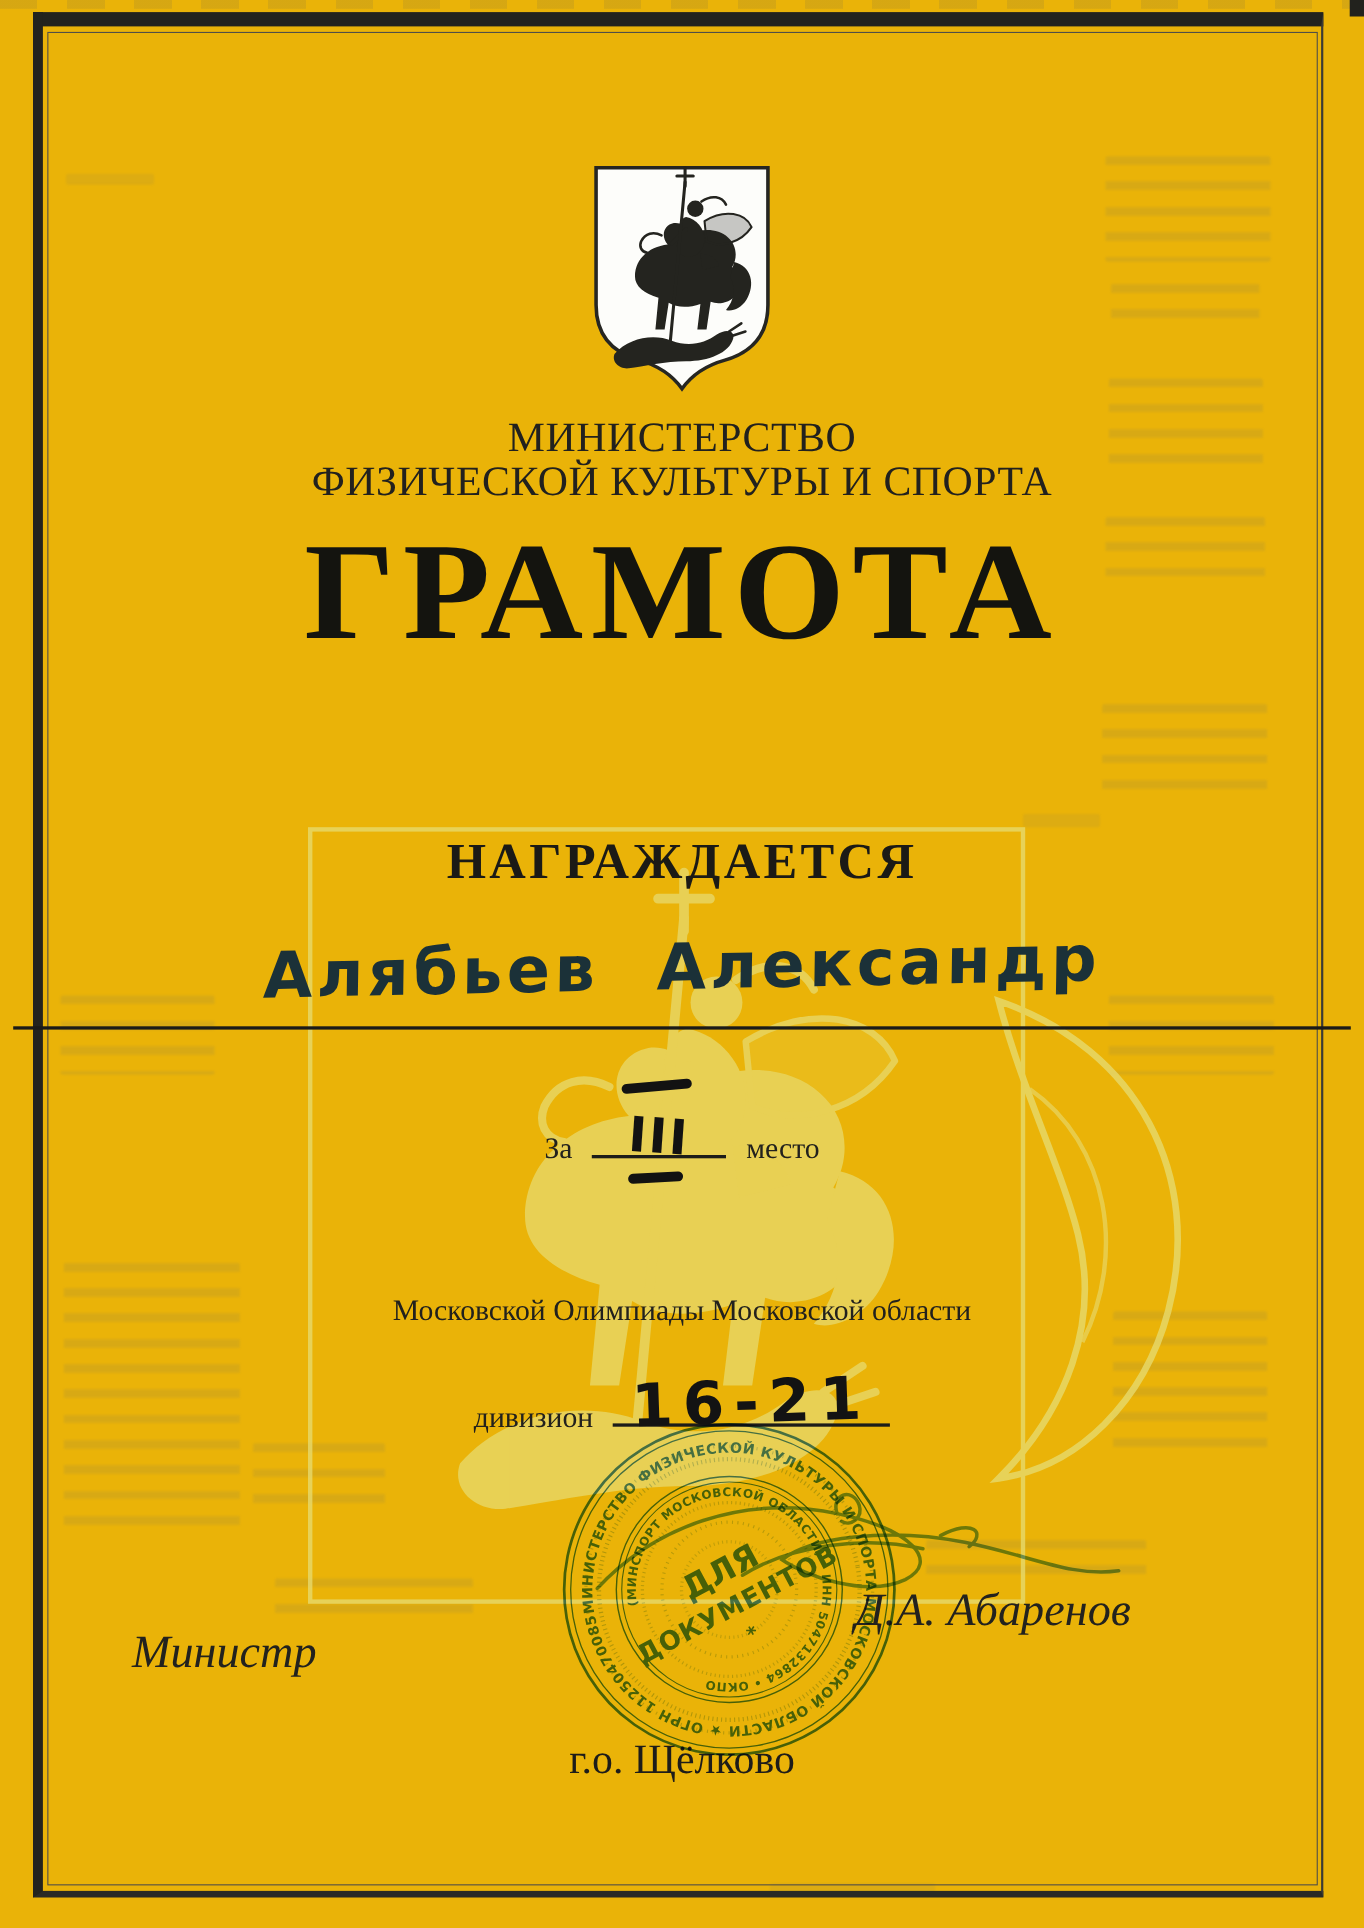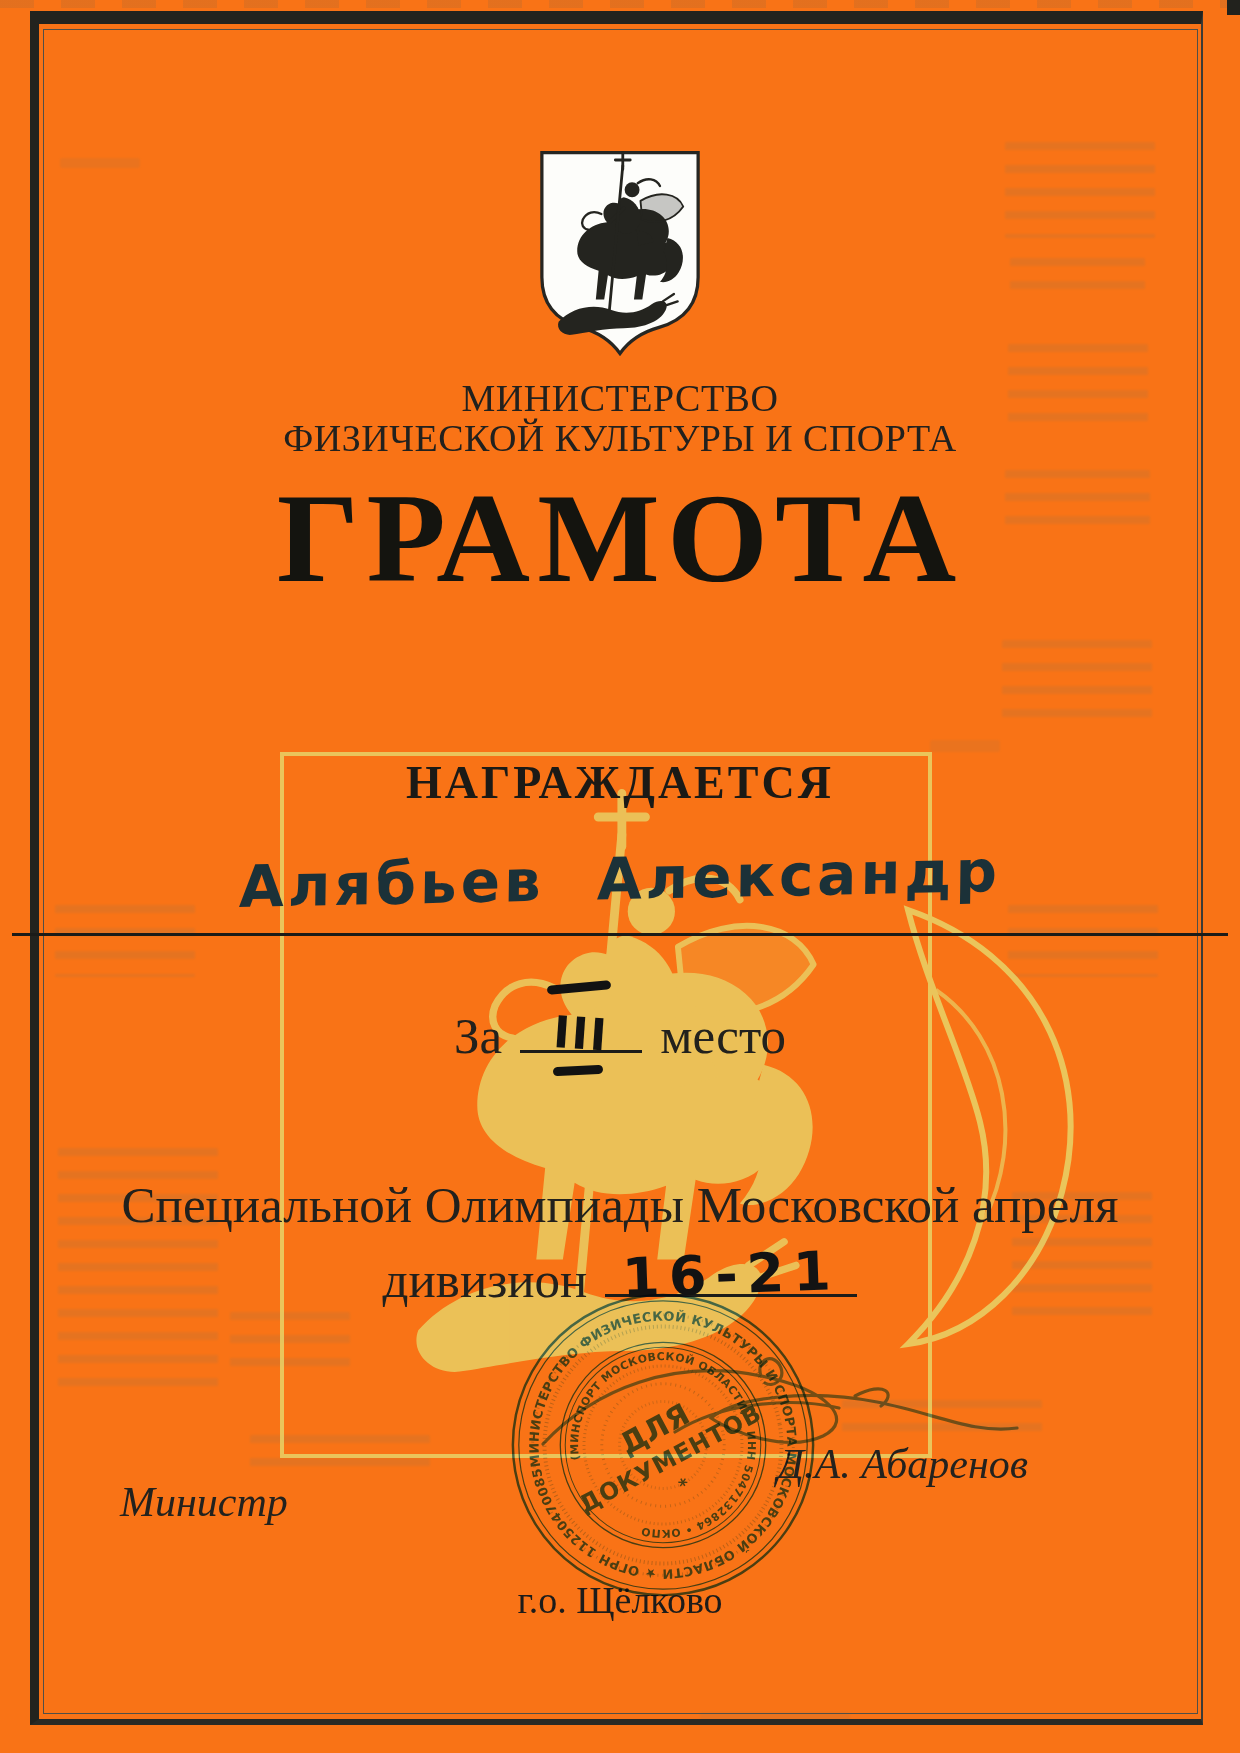--- a/index.html
+++ b/index.html
@@ -1,16 +1,16 @@
 <!DOCTYPE html>
 <html><head>
 <meta charset="utf-8">
 <style>
   html,body{margin:0;padding:0;background:#e8e7e2;}
-  .scan{position:relative;width:1240px;height:1753px;background:#f97316;overflow:hidden;
+  .scan{position:relative;width:1240px;height:1753px;background:#eab308;overflow:hidden;
         font-family:"Liberation Serif", serif;color:#1d1c1a;}
   
   .frame{position:absolute;left:30px;top:11px;right:37px;bottom:28px;z-index:3;pointer-events:none;
          border-top:13px solid #23231e;border-left:9px solid #23231e;
          border-right:2px solid #3c3b36;border-bottom:6px solid #2a2a25;}
   .frame-inner{position:absolute;left:43px;top:29px;right:42px;bottom:39px;z-index:3;pointer-events:none;
          border:1.5px solid #504f48;}
   .top-noise{position:absolute;left:0;top:0;right:0;height:8px;z-index:1;
          background:repeating-linear-gradient(90deg,rgba(95,95,82,.14) 0 34px,transparent 34px 61px);}
   .corner-mark{position:absolute;right:0;top:0;width:13px;height:15px;background:#22221d;z-index:4;}
@@ -27,21 +27,21 @@
   .issuer{top:378px;font-size:38px;line-height:40px;letter-spacing:.5px;color:#22211e;}
   .title{top:476px;font-size:126px;line-height:1;font-weight:bold;letter-spacing:7px;color:#14140f;
          transform:scaleX(1.03);}
   .awarded{top:756px;font-size:46px;font-weight:bold;letter-spacing:3px;color:#1b1a16;}
   .hand{font-family:"DejaVu Sans", sans-serif;font-weight:700;}
   .recipient{top:845px;font-size:58px;letter-spacing:4px;word-spacing:28px;color:#1b3138;z-index:2;
              transform:rotate(-1.2deg) skewX(-2deg);}
   .name-underline{position:absolute;left:12px;right:12px;top:933px;height:3px;background:#1b1b18;z-index:4;}
   .row{position:absolute;left:0;right:0;text-align:center;z-index:2;}
   .row-inner{display:inline-flex;align-items:baseline;gap:18px;}
-  .body-text{font-size:51px;color:#22211d;text-align:center;}
+  .body-text{font-size:27px;color:#22211d;text-align:center;}
   .place-row{top:1006px;}
   .place-slot{position:relative;display:inline-block;width:122px;height:44px;border-bottom:3px solid #1c1c19;}
   .hand-iii{position:absolute;left:0;right:0;bottom:-6px;text-align:center;font-size:44px;color:#121212;
             letter-spacing:2px;transform:rotate(4deg);line-height:1;}
   .iii-top{position:absolute;top:-23px;left:27px;width:64px;height:9px;background:#121212;border-radius:5px;
            transform:rotate(-5deg);}
   .iii-bottom{position:absolute;bottom:-25px;left:33px;width:50px;height:9px;background:#121212;border-radius:5px;
            transform:rotate(-3deg);}
   .event1{top:1104px;}
   .event2{top:1176px;}
@@ -137,21 +137,21 @@
       <span class="body-text">За</span>
       <span class="place-slot">
         <span class="hand hand-iii">III</span>
         <span class="iii-top"></span>
         <span class="iii-bottom"></span>
       </span>
       <span class="body-text">место</span>
     </span>
   </div>
 
-  <div class="cline body-text event2">Специальной Олимпиады Московской апреля</div>
+  <div class="cline body-text event2">Московской Олимпиады Московской области</div>
 
   <div class="row division-row">
     <span class="row-inner">
       <span class="body-text">дивизион</span>
       <span class="div-slot">
         <span class="hand hand-div">16-21</span>
       </span>
     </span>
   </div>
 

